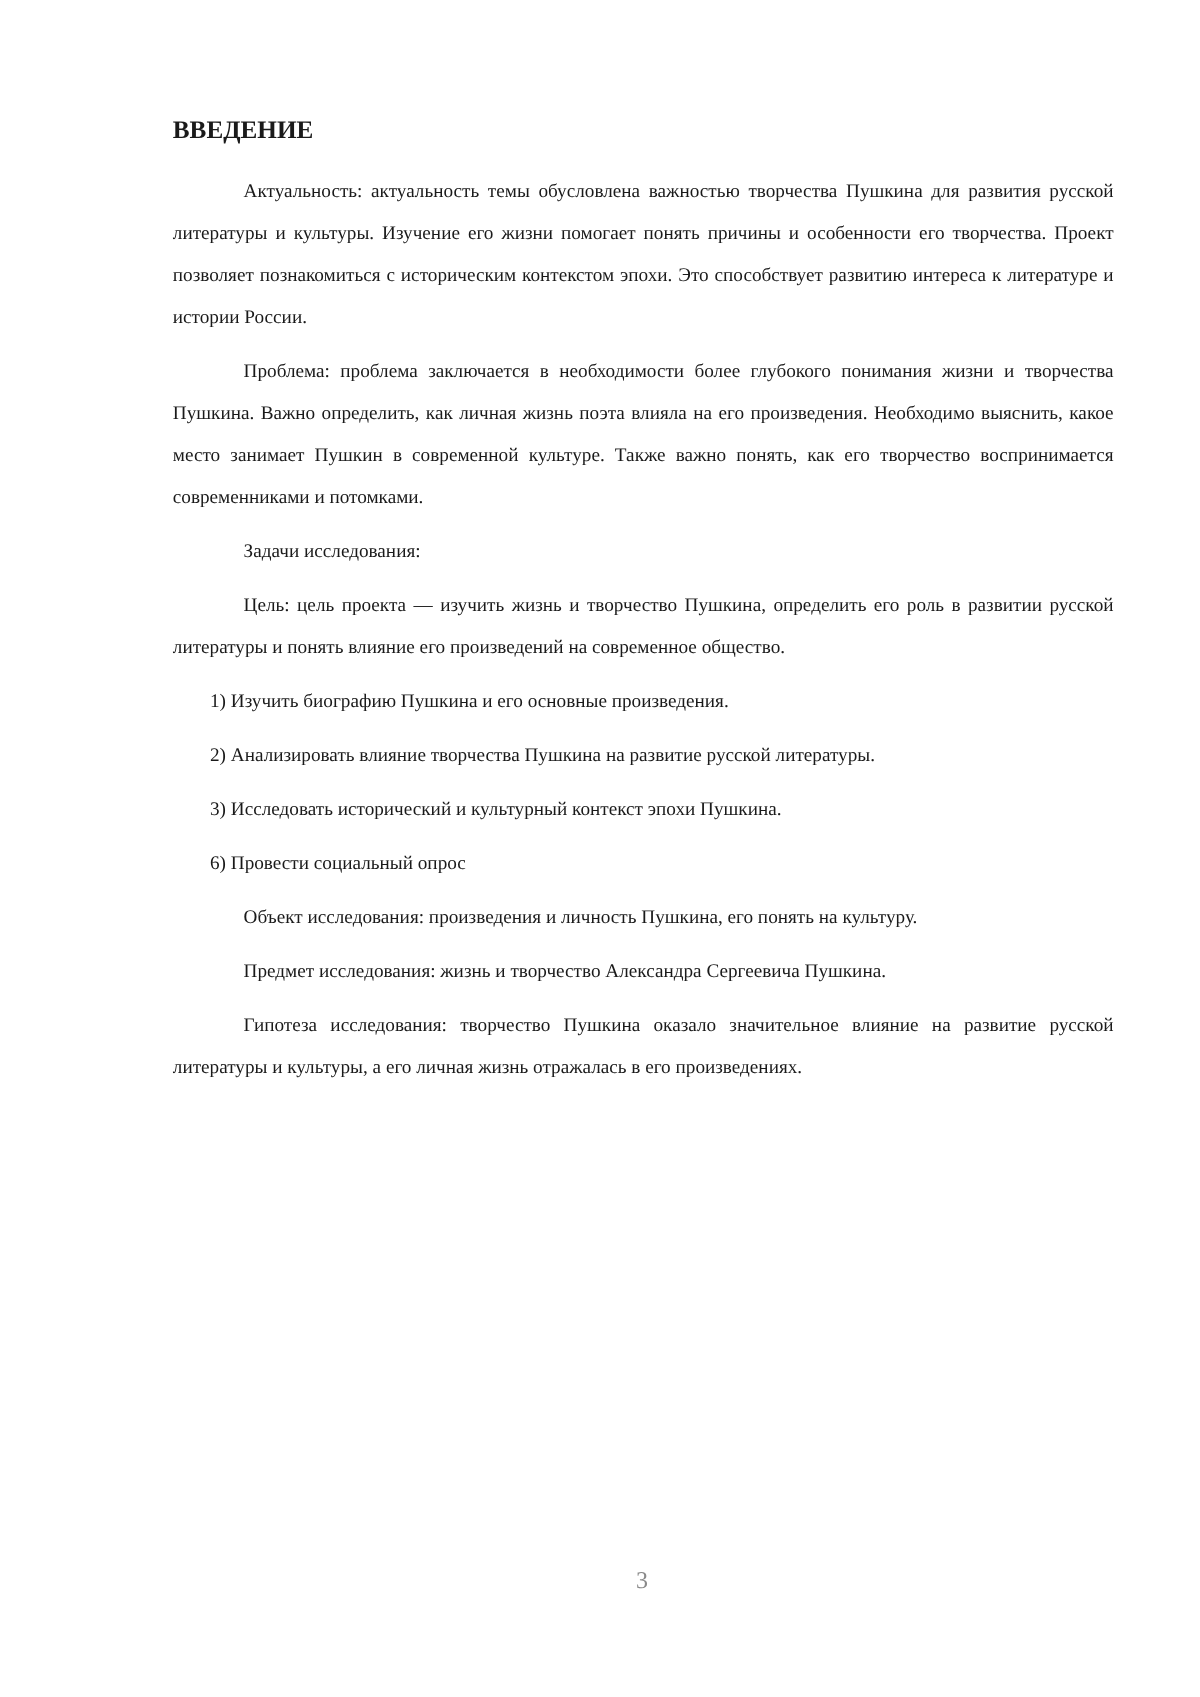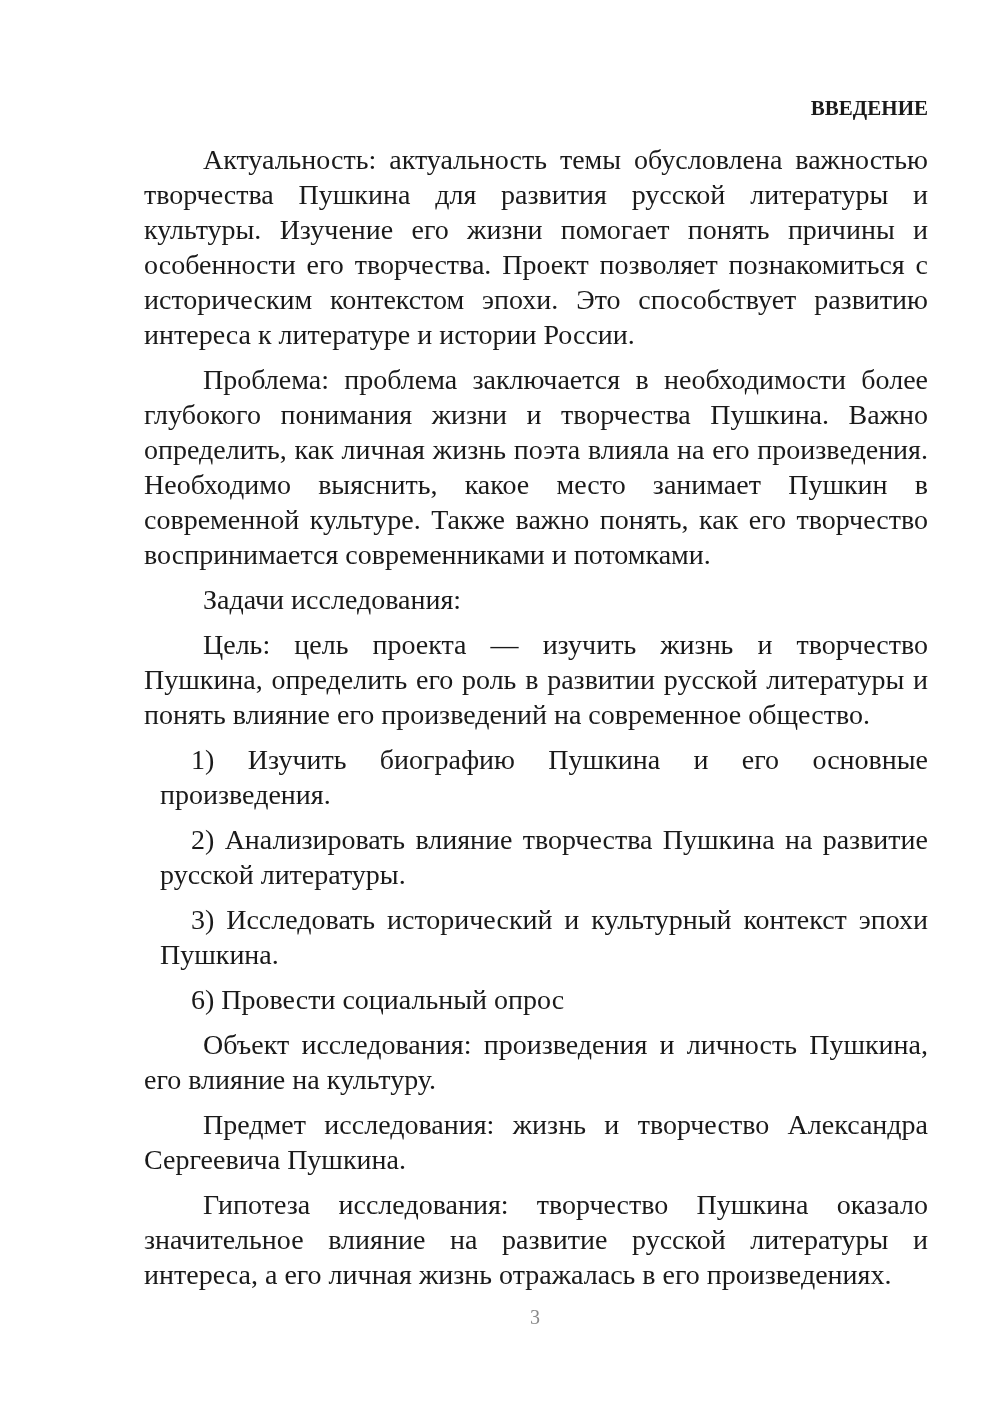--- a/index.html
+++ b/index.html
@@ -2,27 +2,27 @@
 <html><head>
 <meta charset="utf-8">
 <style>
   html, body { margin: 0; padding: 0; background: #ffffff; }
   body { width: 1000px; height: 1414px; position: relative; overflow: hidden; }
   .page {
     position: absolute; left: 0; top: 0; width: 1000px; height: 1414px;
     background: #ffffff; color: #1a1a1a;
     font-family: "Liberation Serif", "DejaVu Serif", serif;
   }
-  .title-wrap { position: absolute; top: 96px; left: 144px; width: 784px; text-align: right; font-weight: bold; font-size: 21px; }
+  .title-wrap { position: absolute; top: 96px; left: 144px; width: 784px; text-align: left; font-weight: bold; font-size: 21px; }
   .body {
     position: absolute; left: 144px; top: 142px; width: 784px;
-    font-size: 28px; line-height: 35px;
+    font-size: 16px; line-height: 35px;
   }
   .para { margin: 0 0 10px 0; text-indent: 59px; text-align: justify; }
-  .item { margin: 0 0 10px 16px; text-indent: 31px; text-align: justify; font-family: Liberation Serif, serif; }
+  .item { margin: 0 0 10px 0; text-indent: 31px; text-align: justify; font-family: Liberation Serif, serif; }
   .page-number {
     position: absolute; top: 1306px; left: 0; width: 1000px; margin-left: 35px;
     text-align: center; font-size: 20px; color: #8a8a8a;
   }
 </style>
 </head>
 <body>
 
 <div class="page">
   <div class="title-wrap">ВВЕДЕНИЕ</div>
@@ -31,19 +31,19 @@
     <p class="para">Актуальность: актуальность темы обусловлена важностью творчества Пушкина для развития русской литературы и культуры. Изучение его жизни помогает понять причины и особенности его творчества. Проект позволяет познакомиться с историческим контекстом эпохи. Это способствует развитию интереса к литературе и истории России.</p>
     <p class="para">Проблема: проблема заключается в необходимости более глубокого понимания жизни и творчества Пушкина. Важно определить, как личная жизнь поэта влияла на его произведения. Необходимо выяснить, какое место занимает Пушкин в современной культуре. Также важно понять, как его творчество воспринимается современниками и потомками.</p>
     <p class="para">Задачи исследования:</p>
     <p class="para">Цель: цель проекта — изучить жизнь и творчество Пушкина, определить его роль в развитии русской литературы и понять влияние его произведений на современное общество.</p>
     <div>
       <p class="item">1) Изучить биографию Пушкина и его основные произведения.</p>
       <p class="item">2) Анализировать влияние творчества Пушкина на развитие русской литературы.</p>
       <p class="item">3) Исследовать исторический и культурный контекст эпохи Пушкина.</p>
       <p class="item">6) Провести социальный опрос</p>
     </div>
-    <p class="para">Объект исследования: произведения и личность Пушкина, его влияние на культуру.</p>
+    <p class="para">Объект исследования: произведения и личность Пушкина, его понять на культуру.</p>
     <p class="para">Предмет исследования: жизнь и творчество Александра Сергеевича Пушкина.</p>
-    <p class="para">Гипотеза исследования: творчество Пушкина оказало значительное влияние на развитие русской литературы и интереса, а его личная жизнь отражалась в его произведениях.</p>
+    <p class="para">Гипотеза исследования: творчество Пушкина оказало значительное влияние на развитие русской литературы и культуры, а его личная жизнь отражалась в его произведениях.</p>
   </div>
 
   <div class="page-number">3</div>
 </div>
 
 </body></html>

